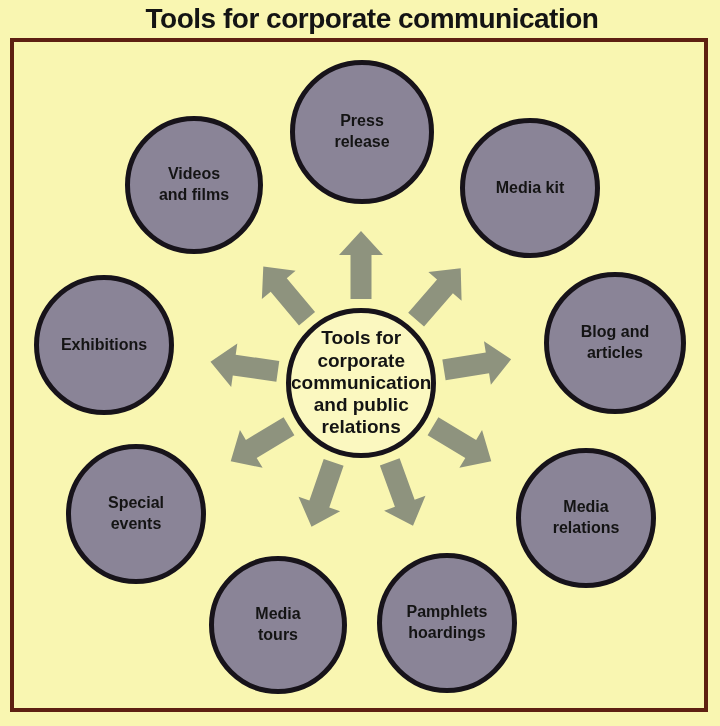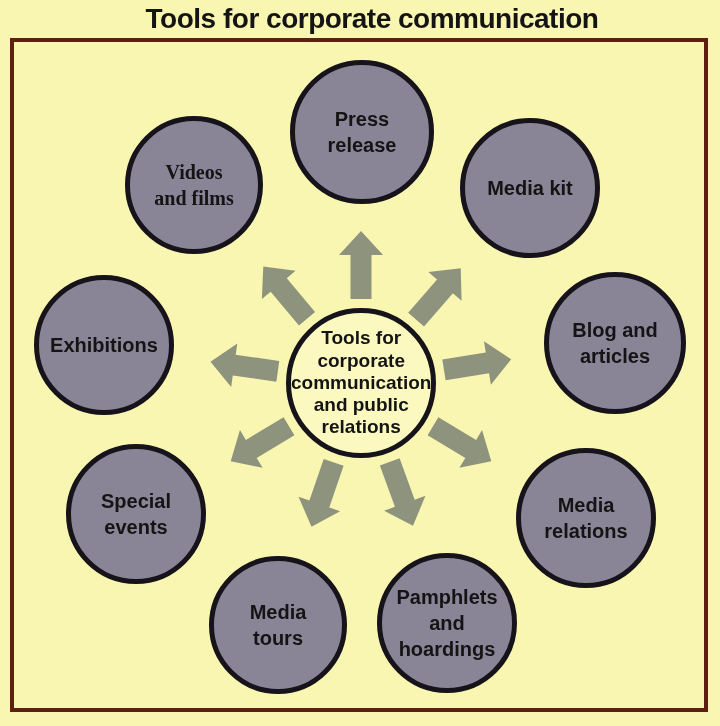--- a/index.html
+++ b/index.html
@@ -50,21 +50,21 @@
     background: var(--node-fill, #8a8497);
     border: 5px solid var(--node-border, #17131a);
     display: flex;
     align-items: center;
     justify-content: center;
     text-align: center;
   }
   .node .label span {
     display: block;
     white-space: nowrap;
-    font-size: 20px;
+    font-size: 16px;
     font-weight: 700;
     line-height: 1.3;
     color: var(--text, #141414);
   }
   .center-node {
     position: absolute;
     left: 286px;
     top: 308px;
     width: 150px;
     height: 150px;
@@ -87,21 +87,21 @@
   }
   
   .n0 { left: 290px; top: 60px;  width: 144px; height: 144px; }
   .n1 { left: 460px; top: 118px; width: 140px; height: 140px; }
   .n2 { left: 544px; top: 272px; width: 142px; height: 142px; }
   .n3 { left: 516px; top: 448px; width: 140px; height: 140px; }
   .n4 { left: 377px; top: 553px; width: 140px; height: 140px; }
   .n5 { left: 209px; top: 556px; width: 138px; height: 138px; }
   .n6 { left: 66px;  top: 444px; width: 140px; height: 140px; }
   .n7 { left: 34px;  top: 275px; width: 140px; height: 140px; }
-  .n8 { left: 125px; top: 116px; width: 138px; height: 138px; font-family: Liberation Serif, serif; }
+  .n8 { left: 125px; top: 116px; width: 138px; height: 138px; }
 </style>
 </head>
 <body>
 
 <div class="stage">
 
   <div class="title">Tools for corporate communication</div>
 
   <div class="frame"></div>
 
@@ -143,21 +143,20 @@
   <div class="node n3">
     <div class="label">
       <span>Media</span>
       <span>relations</span>
     </div>
   </div>
 
   <div class="node n4">
     <div class="label">
       <span>Pamphlets</span>
-      <span>and</span>
       <span>hoardings</span>
     </div>
   </div>
 
   <div class="node n5">
     <div class="label">
       <span>Media</span>
       <span>tours</span>
     </div>
   </div>

